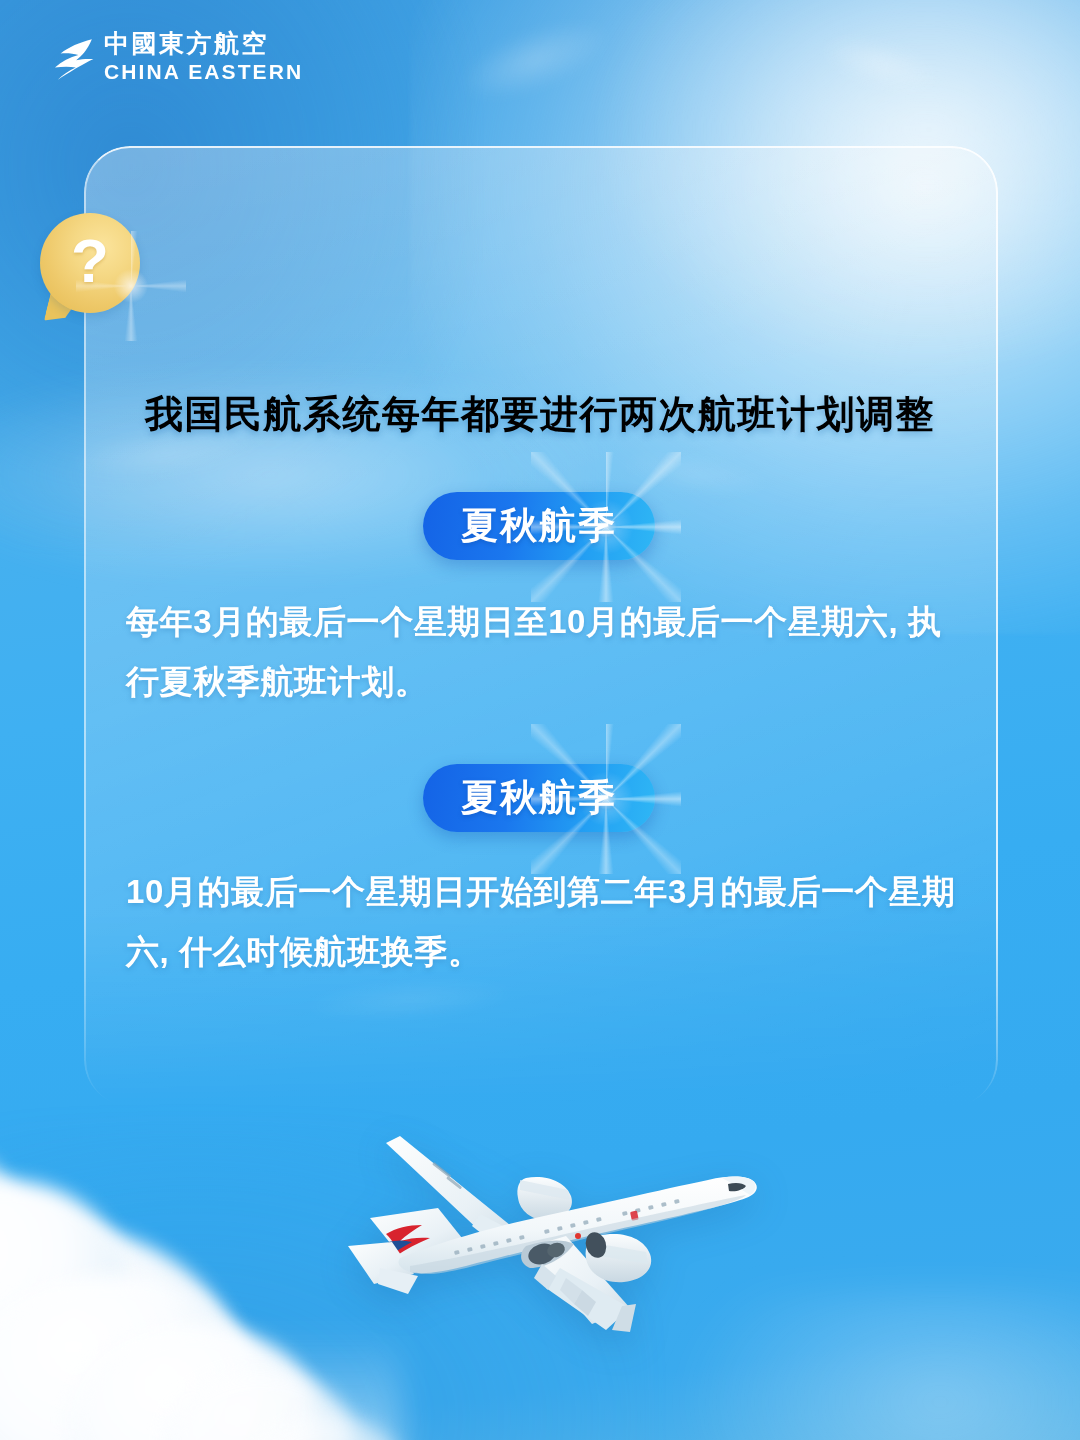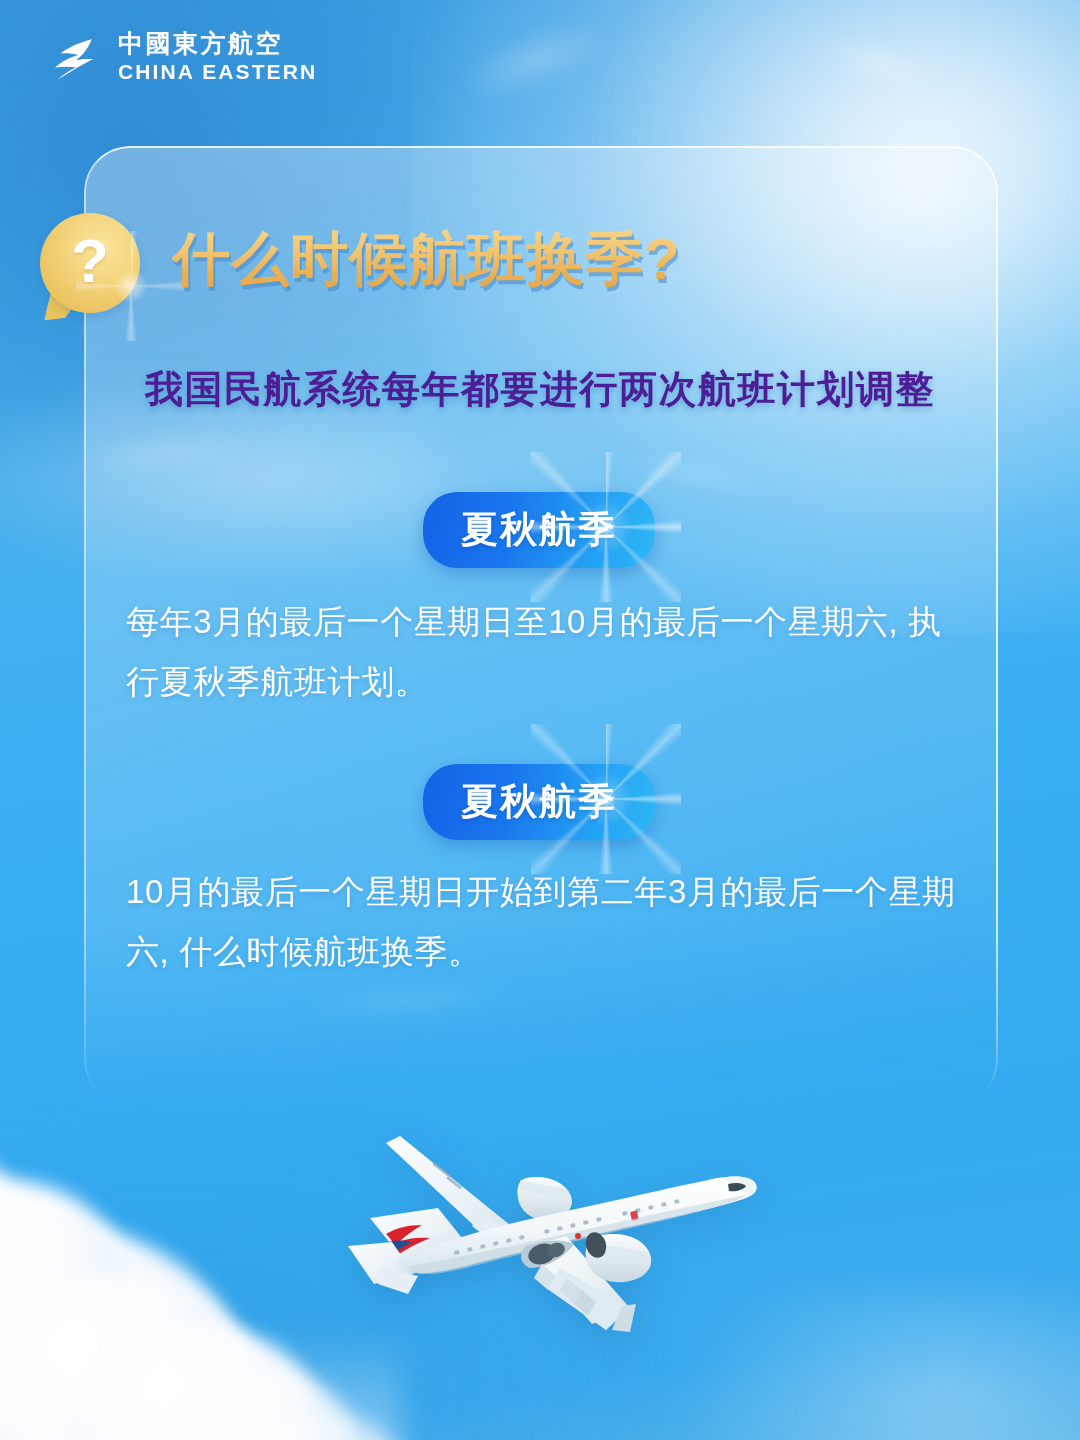--- a/index.html
+++ b/index.html
@@ -156,21 +156,21 @@
     background: linear-gradient(to bottom, rgba(255,255,255,0.10), rgba(255,255,255,0));
     pointer-events: none;
   }
 
   
   .logo {
     position: absolute;
     left: 44px; top: 30px;
     display: flex;
     align-items: center;
-    gap: 22px;
+    gap: 8px;
   }
   .logo-mark { width: 52px; height: 52px; display:block; }
   .logo-text { display: flex; flex-direction: column; line-height: 1; }
   .logo-cn {
     color: #ffffff;
     font-size: 25px;
     font-weight: 700;
     letter-spacing: 2.5px;
     white-space: nowrap;
   }
@@ -253,33 +253,33 @@
     -webkit-background-clip: text;
     background-clip: text;
     color: transparent;
     -webkit-text-fill-color: transparent;
     filter: drop-shadow(2px 4px 0px rgba(70,135,200,0.55));
   }
 
   
   .subtitle {
     position: absolute;
-    left: 0; right: 0; top: 364px;
+    left: 0; right: 0; top: 389px;
     text-align: center;
-    color: #4c1d95;
+    color: #000000;
     font-size: 38px;
     font-weight: 700;
     letter-spacing: 1.5px;
     text-shadow: 0 3px 6px rgba(45,120,185,0.45);
   }
 
   
   .badge {
     position: absolute;
-    height: 76px;
+    height: 68px;
     border-radius: 34px;
     display: flex;
     align-items: center;
     justify-content: center;
     padding: 0 38px;
     background: linear-gradient(100deg, #1463e6 0%, #1a77ee 38%, #23a0f3 72%, #2fb7f5 100%);
     box-shadow: 0 6px 16px rgba(20,85,180,0.32);
     box-sizing: border-box;
   }
   .badge-label {
@@ -315,21 +315,21 @@
   #badge-summer { left: 423px; top: 492px; }
   #badge-winter { left: 423px; top: 764px; }
 
   
   .body-text {
     position: absolute;
     left: 126px;
     width: 844px;
     color: #ffffff;
     font-size: 33px;
-    font-weight: 400;
+    font-weight: 700;
     line-height: 1.82;
     letter-spacing: 0.6px;
     text-shadow: 0 2px 5px rgba(45,120,185,0.38);
   }
   #para-summer { top: 592px; }
   #para-winter { top: 862px; }
 
   
   .plane {
     position: absolute;
@@ -382,21 +382,20 @@
     </div>
   </div>
 
   <div class="qrow">
     <div class="bubble">
       <div class="bubble-tail"></div>
       <div class="bubble-circle"></div>
       <div class="bubble-q">?</div>
       <div class="bubble-spark"></div>
     </div>
-    <div class="title-main">什么时候航班换季?</div>
   </div>
 
   <div class="subtitle">我国民航系统每年都要进行两次航班计划调整</div>
 
   <div class="badge" id="badge-summer">
     <span class="badge-label">夏秋航季</span>
     <span class="badge-shine"></span>
   </div>
   <div class="body-text" id="para-summer">每年3月的最后一个星期日至10月的最后一个星期六, 执行夏秋季航班计划。</div>
 

